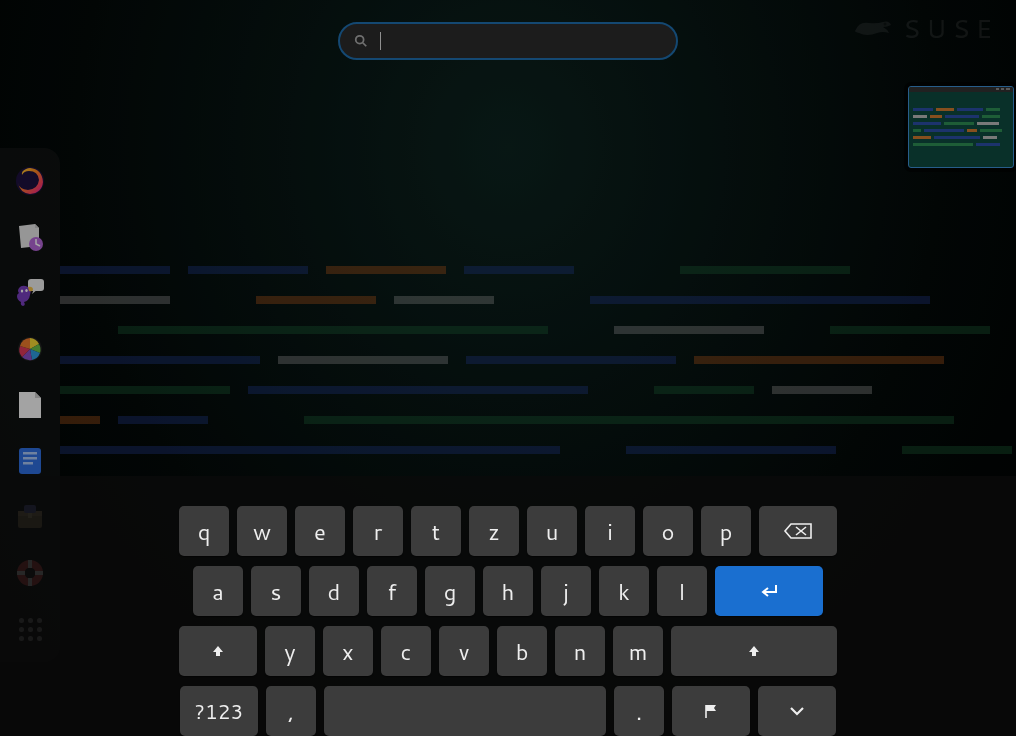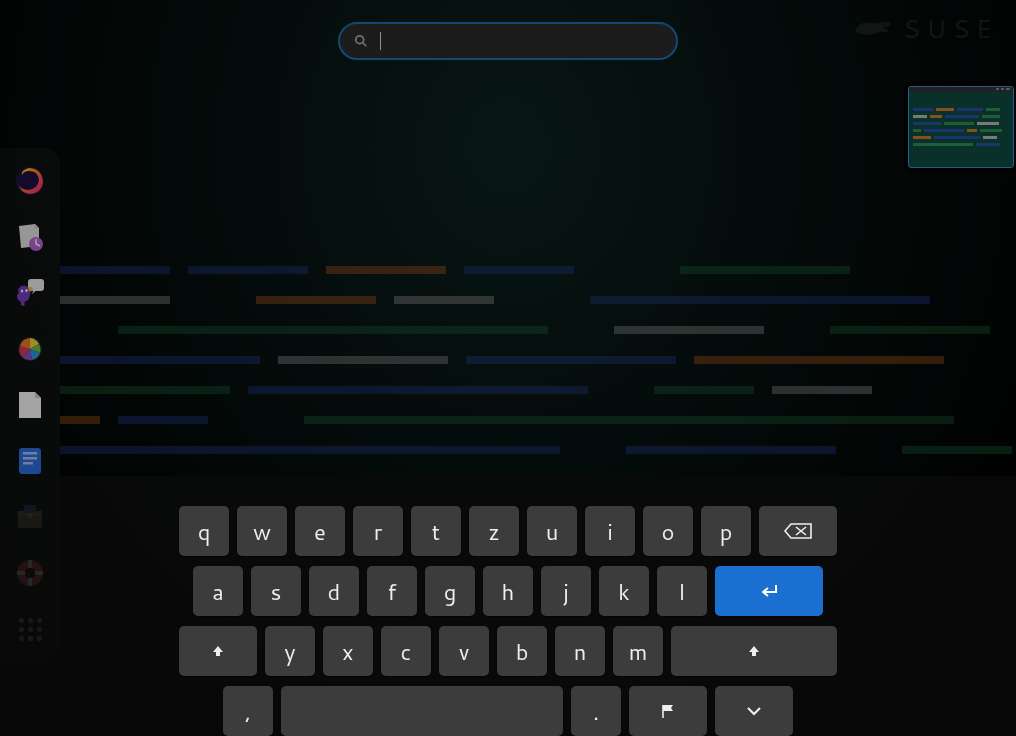--- a/index.html
+++ b/index.html
@@ -365,20 +365,21 @@
     <div class="key w1">m</div>
     <div class="key" style="width:166px">
       <span>
           <svg width="14" height="14" viewBox="0 0 14 14">
             <path d="M7 2 L12 8 L9 8 L9 12 L5 12 L5 8 L2 8 Z" fill="#eee"></path>
           </svg>
         </span>
     </div>
   </div>
   <div class="krow">
+    <div class="key w15 fn">?123</div>
     <div class="key w1">,</div>
     <div class="key wsp"></div>
     <div class="key w1">.</div>
     <div class="key w15">
       <span>
           <svg width="16" height="16" viewBox="0 0 16 16">
             <path d="M3 2 L3 15" stroke="#eee" stroke-width="1.6"></path>
             <path d="M3 2 L13 2 L11 5 L13 8 L3 8 Z" fill="#eee"></path>
           </svg>
         </span>

